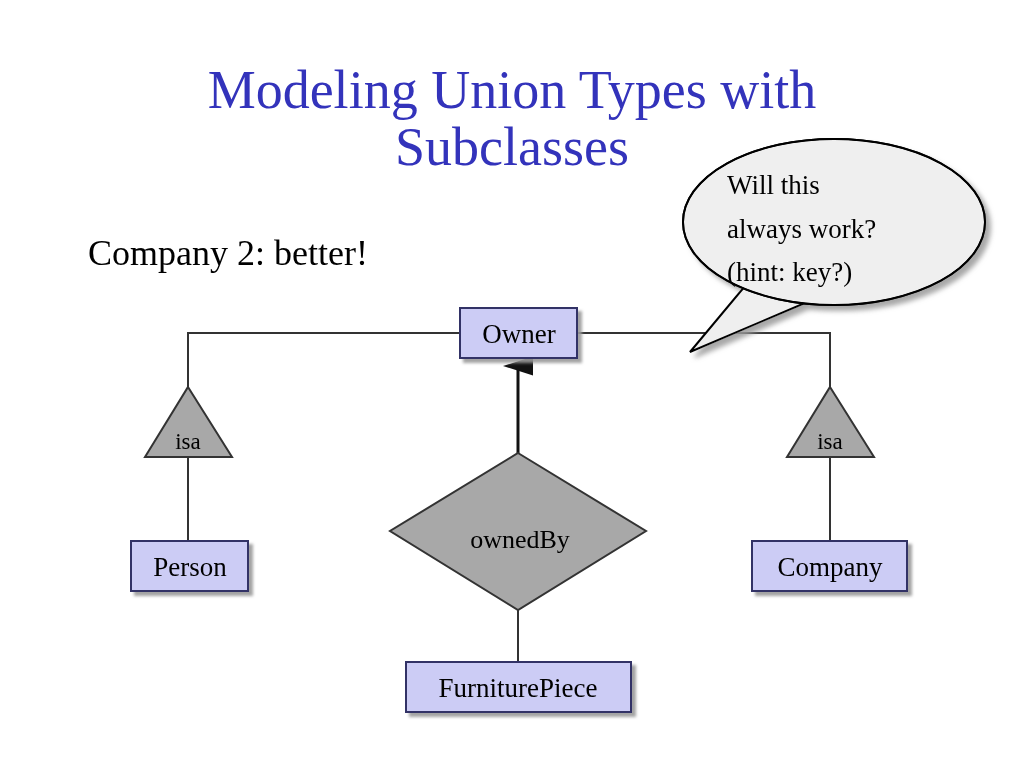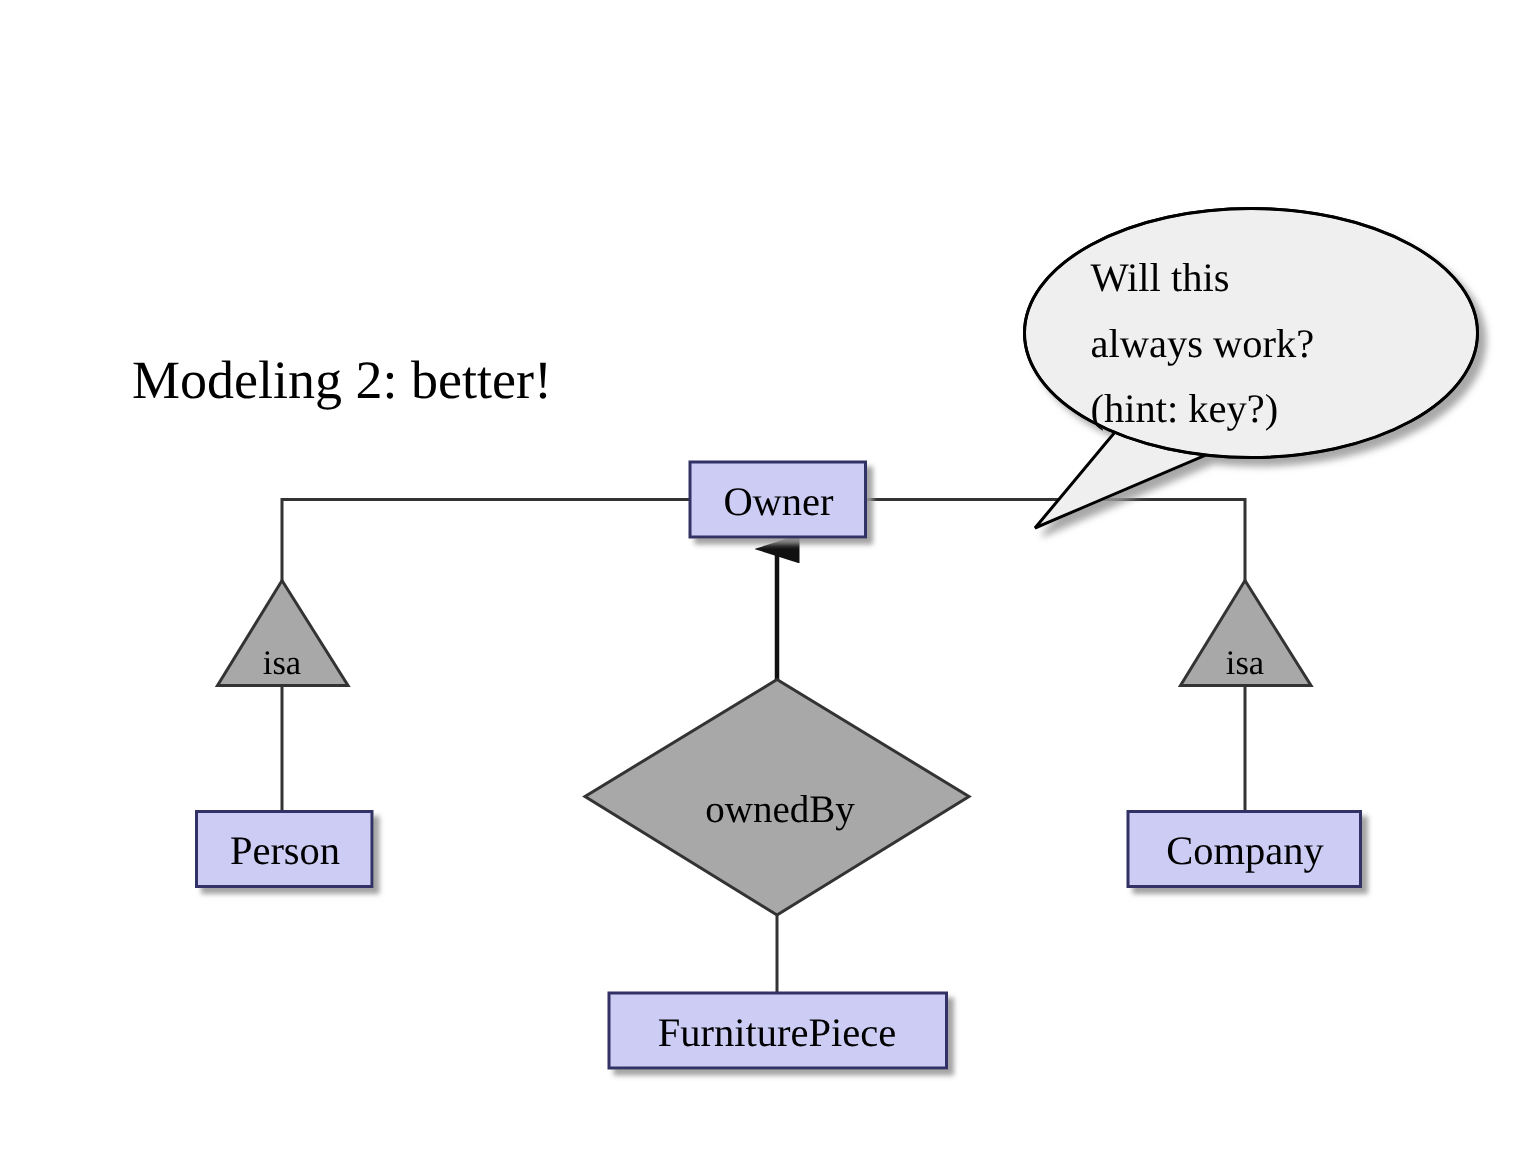--- a/index.html
+++ b/index.html
@@ -73,22 +73,26 @@
     font-family: "Liberation Serif", "DejaVu Serif", serif;
     font-size: 27px;
     fill: #000000;
   }
 </style>
 </head>
 <body>
 
 <div id="slide">
 
+  <div id="title-block">
+    <span class="title-line" id="title-line-1">Modeling Union Types with</span>
+    <span class="title-line" id="title-line-2">Subclasses</span>
+  </div>
 
-  <div id="solution-caption">Modeling 2: better!</div>
+  <div id="solution-caption">Company 2: better!</div>
 
   <svg id="diagram-svg" viewBox="0 0 1024 768">
 
     <defs>
       <marker id="arrowUp" markerWidth="12" markerHeight="12" refX="3.2" refY="5" orient="auto" markerUnits="strokeWidth">
         <path d="M0,10 L3.2,0 L6.4,10 z" fill="#111111"></path>
       </marker>
       <filter id="softShadow" x="-30%" y="-30%" width="180%" height="180%">
         <feDropShadow dx="5" dy="5" stdDeviation="2.6" flood-color="#999999" flood-opacity="0.85"></feDropShadow>
       </filter>

